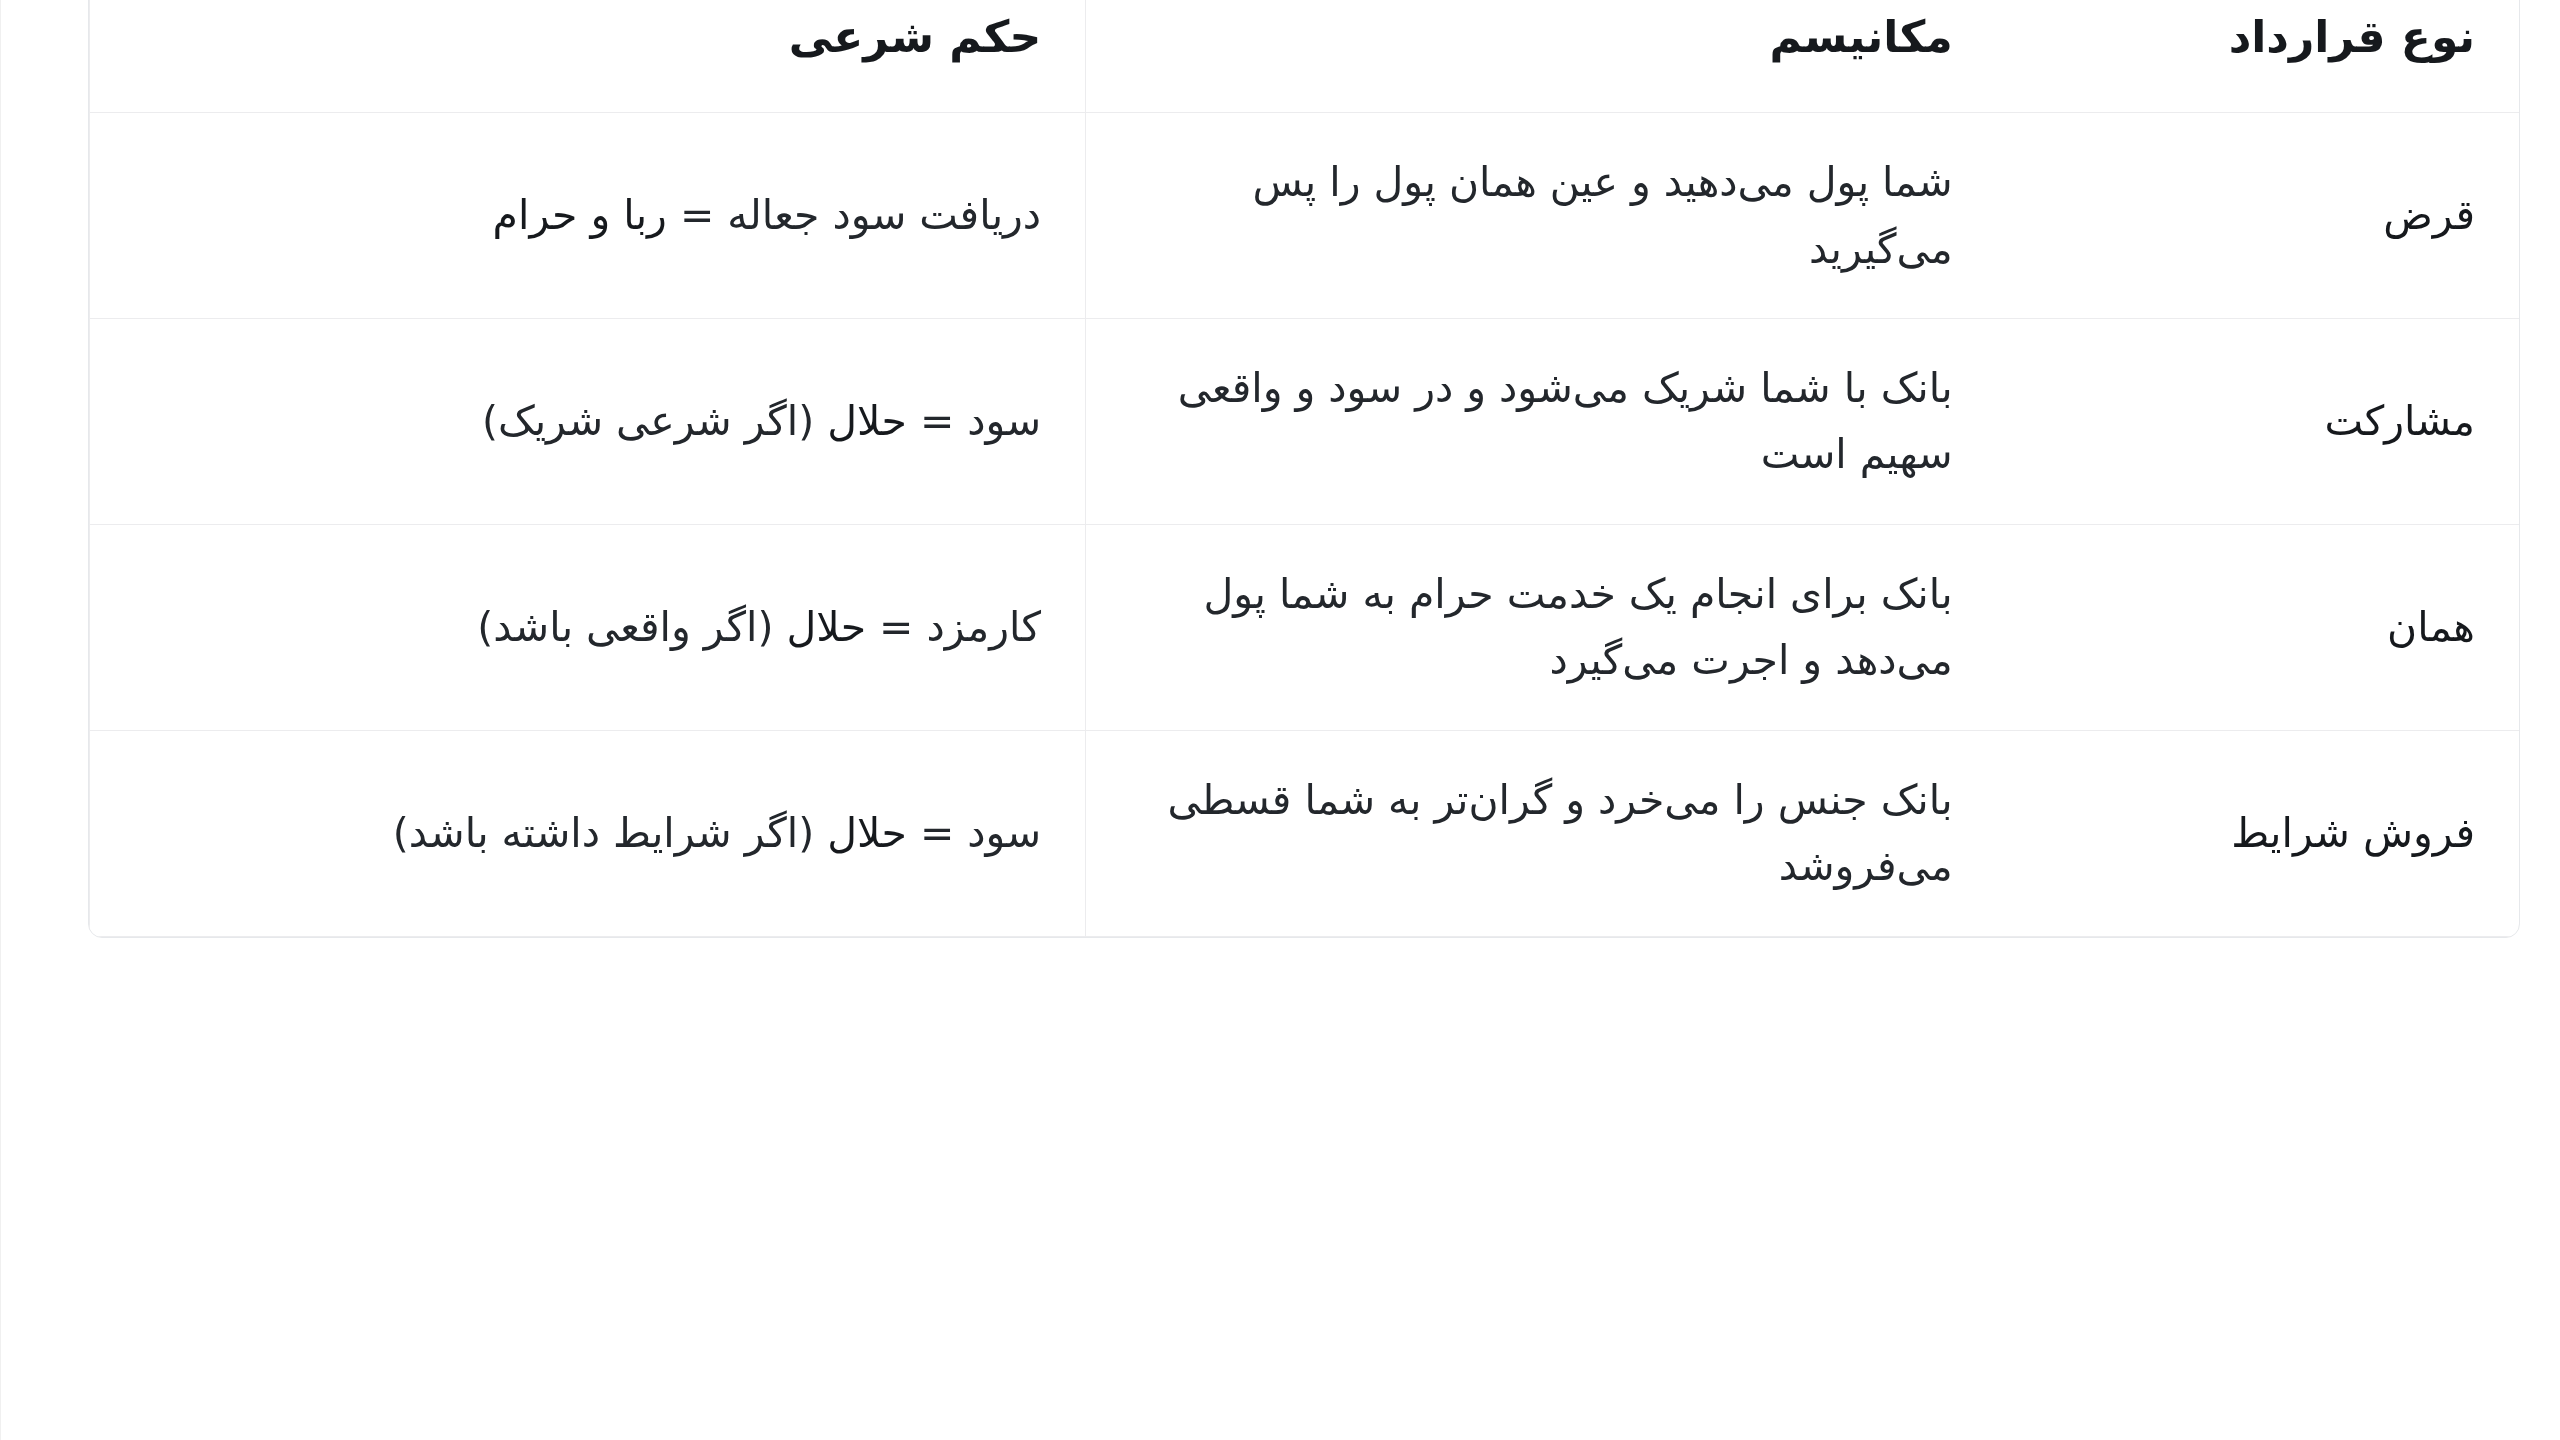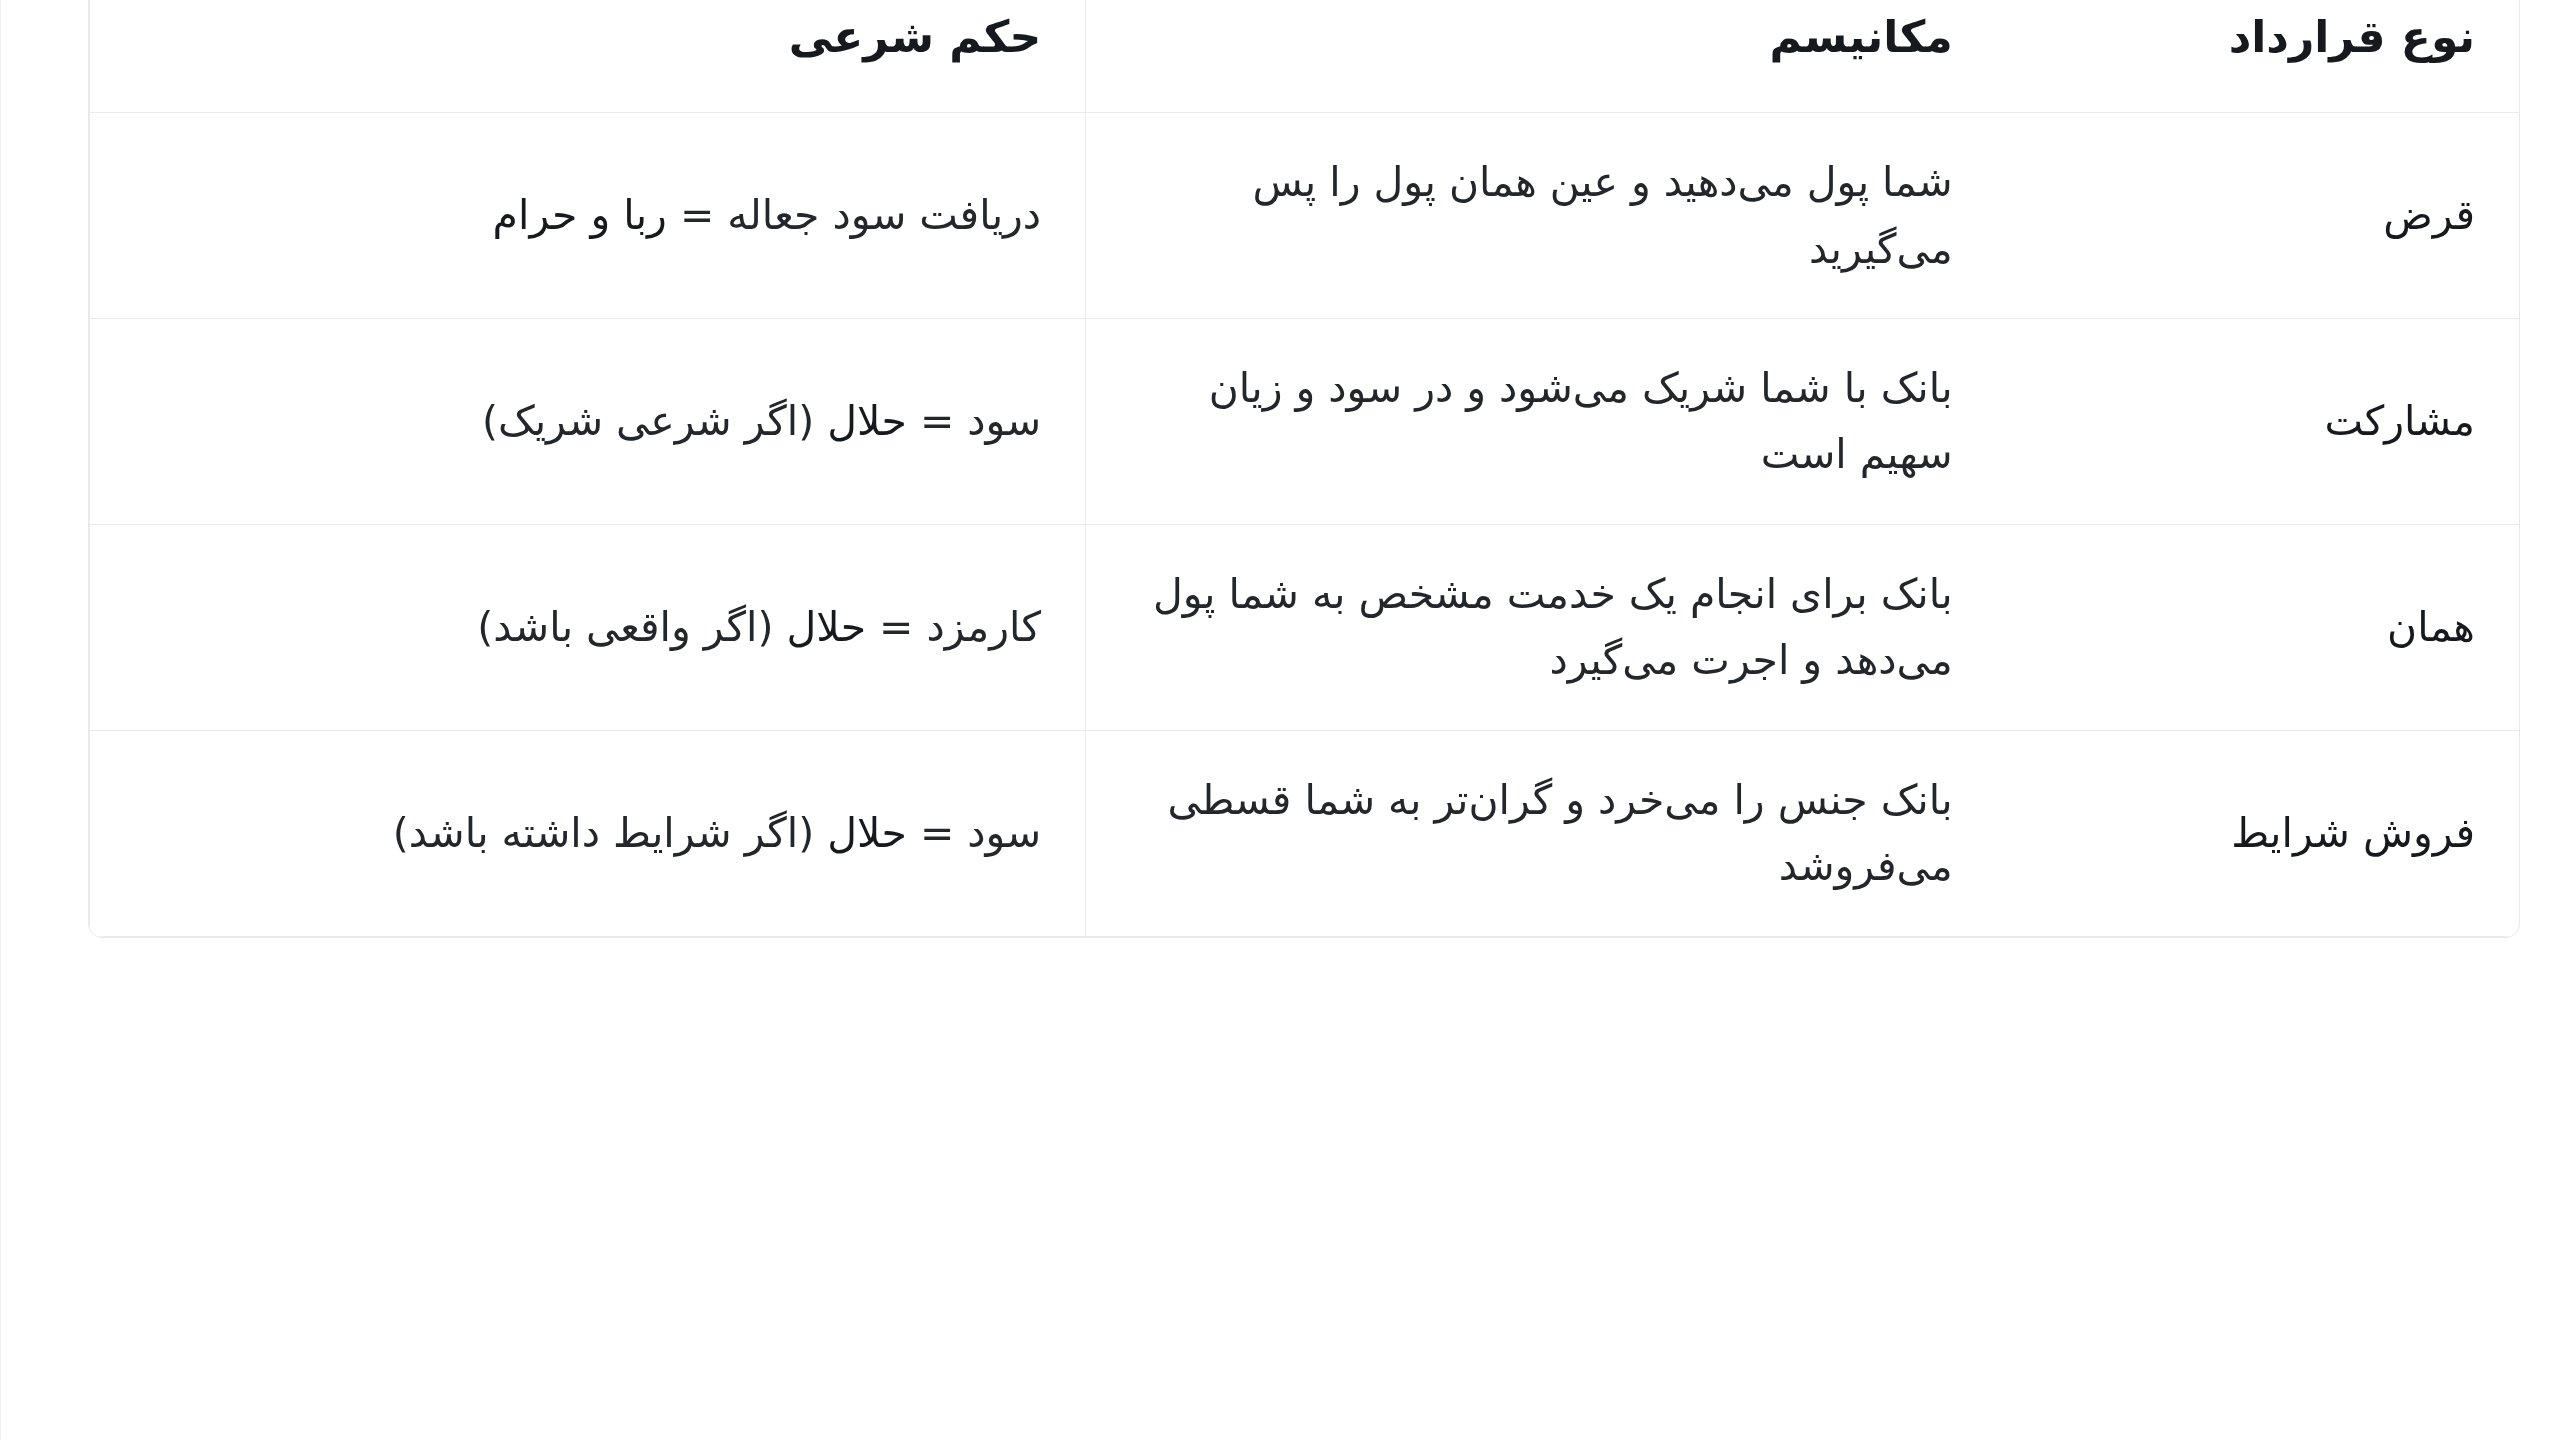--- a/index.html
+++ b/index.html
@@ -126,27 +126,27 @@
       <tbody>
 
         <tr>
           <th class="rowhead">قرض</th>
           <td>شما پول می‌دهید و عین همان پول را پس می‌گیرید</td>
           <td class="ruling"><span>دریافت سود جعاله = </span><b>ربا و حرام</b><span></span></td>
         </tr>
 
         <tr>
           <th class="rowhead">مشارکت</th>
-          <td>بانک با شما شریک می‌شود و در سود و زیان سهیم است</td>
+          <td>بانک با شما شریک می‌شود و در سود و واقعی سهیم است</td>
           <td class="ruling"><span>سود = </span><b>حلال</b><span> (اگر شرعی شریک)</span></td>
         </tr>
 
         <tr>
           <th class="rowhead">همان</th>
-          <td>بانک برای انجام یک خدمت مشخص به شما پول می‌دهد و اجرت می‌گیرد</td>
+          <td>بانک برای انجام یک خدمت حرام به شما پول می‌دهد و اجرت می‌گیرد</td>
           <td class="ruling"><span>کارمزد = </span><b>حلال</b><span> (اگر واقعی باشد)</span></td>
         </tr>
 
         <tr>
           <th class="rowhead">فروش شرایط</th>
           <td>بانک جنس را می‌خرد و گران‌تر به شما قسطی می‌فروشد</td>
           <td class="ruling"><span>سود = </span><b>حلال</b><span> (اگر شرایط داشته باشد)</span></td>
         </tr>
 
       </tbody>

